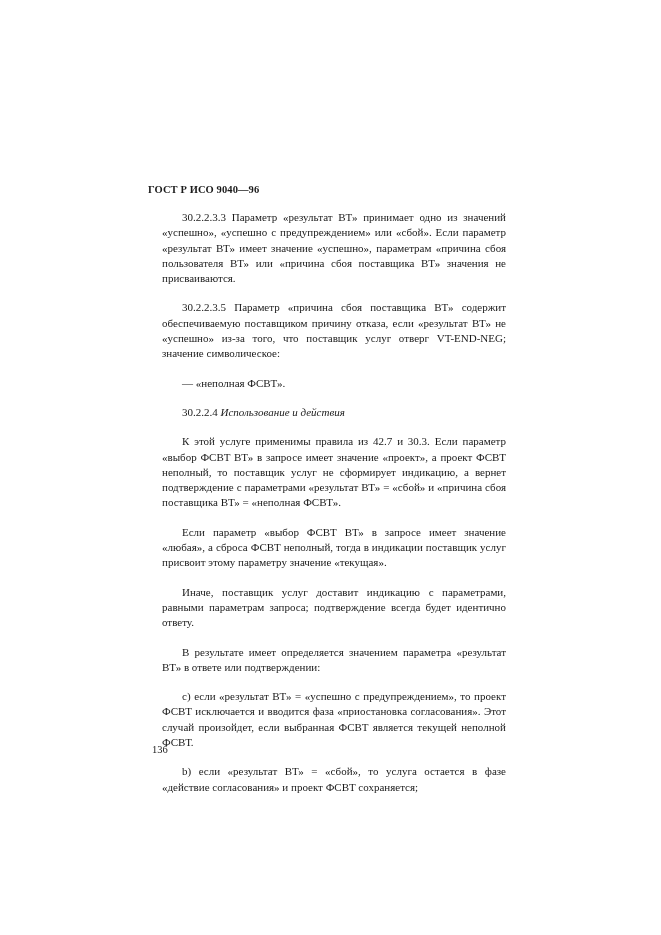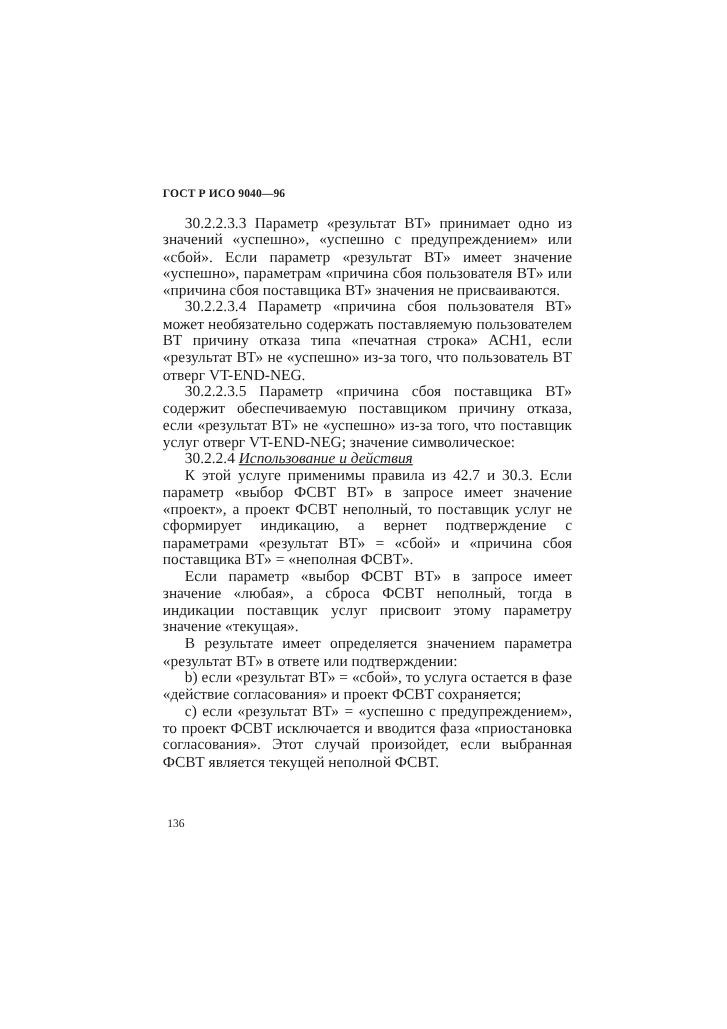--- a/index.html
+++ b/index.html
@@ -11,71 +11,71 @@
       width: 661px;
       height: 935px;
       position: relative;
       overflow: hidden;
       font-family: "Liberation Serif", "DejaVu Serif", serif;
       color: #1a1a1a;
     }
     .page {
       position: absolute;
       left: 148px;
-      top: 171px;
+      top: 184px;
       width: 372px;
     }
     .header {
       font-family: "Liberation Serif", serif;
       font-weight: bold;
       font-size: 10.5px;
       letter-spacing: 0.1px;
       margin: 0 0 13px 0;
       line-height: 12px;
     }
     .para {
-      font-size: 14px;
+      font-size: 11px;
       line-height: 15.3px;
       text-align: justify;
       text-indent: 20px;
-      margin: 0;
+      margin: 14px;
       hyphens: manual;
     }
     .dash-item {
       text-indent: 20px;
     }
     .italic {
       font-style: italic;
-      text-decoration: underline;
     }
     .page-number {
       position: absolute;
       left: 152px;
       top: 716px;
       font-size: 10.5px;
       font-family: "Liberation Serif", serif;
       color: #222;
       margin-top: 28px;
     }
   </style>
 </head>
 <body>
 
 <div class="page">
   <div class="header">ГОСТ Р ИСО 9040—96</div>
 
   <p class="para">30.2.2.3.3 Параметр «результат ВТ» принимает одно из значений «успешно», «успешно с предупреждением» или «сбой». Если параметр «результат ВТ» имеет значение «успешно», параметрам «причина сбоя пользователя ВТ» или «причина сбоя поставщика ВТ» значения не присваиваются.</p>
-  <p class="para">30.2.2.3.4 Параметр «причина сбоя пользователя ВТ» может необязательно содержать поставляемую пользователем ВТ причину отказа типа «печатная строка» АСН1, если «результат ВТ» не «успешно» из-за того, что пользователь ВТ отверг VT-END-NEG.</p>
   <p class="para">30.2.2.3.5 Параметр «причина сбоя поставщика ВТ» содержит обеспечиваемую поставщиком причину отказа, если «результат ВТ» не «успешно» из-за того, что поставщик услуг отверг VT-END-NEG; значение символическое:</p>
+  <p class="para dash-item">— «неполная ФСВТ».</p>
 
   <p class="para">
     <span>30.2.2.4</span>
     <span class="italic">Использование и действия</span>
   </p>
 
   <p class="para">К этой услуге применимы правила из 42.7 и 30.3. Если параметр «выбор ФСВТ ВТ» в запросе имеет значение «проект», а проект ФСВТ неполный, то поставщик услуг не сформирует индикацию, а вернет подтверждение с параметрами «результат ВТ» = «сбой» и «причина сбоя поставщика ВТ» = «неполная ФСВТ».</p>
   <p class="para">Если параметр «выбор ФСВТ ВТ» в запросе имеет значение «любая», а сброса ФСВТ неполный, тогда в индикации поставщик услуг присвоит этому параметру значение «текущая».</p>
+  <p class="para">Иначе, поставщик услуг доставит индикацию с параметрами, равными параметрам запроса; подтверждение всегда будет идентично ответу.</p>
   <p class="para">В результате имеет определяется значением параметра «результат ВТ» в ответе или подтверждении:</p>
+  <p class="para">с) если «результат ВТ» = «успешно с предупреждением», то проект ФСВТ исключается и вводится фаза «приостановка согласования». Этот случай произойдет, если выбранная ФСВТ является текущей неполной ФСВТ.</p>
   <p class="para">b) если «результат ВТ» = «сбой», то услуга остается в фазе «действие согласования» и проект ФСВТ сохраняется;</p>
-  <p class="para">с) если «результат ВТ» = «успешно с предупреждением», то проект ФСВТ исключается и вводится фаза «приостановка согласования». Этот случай произойдет, если выбранная ФСВТ является текущей неполной ФСВТ.</p>
 </div>
 
 <div class="page-number">136</div>
 
 </body></html>

